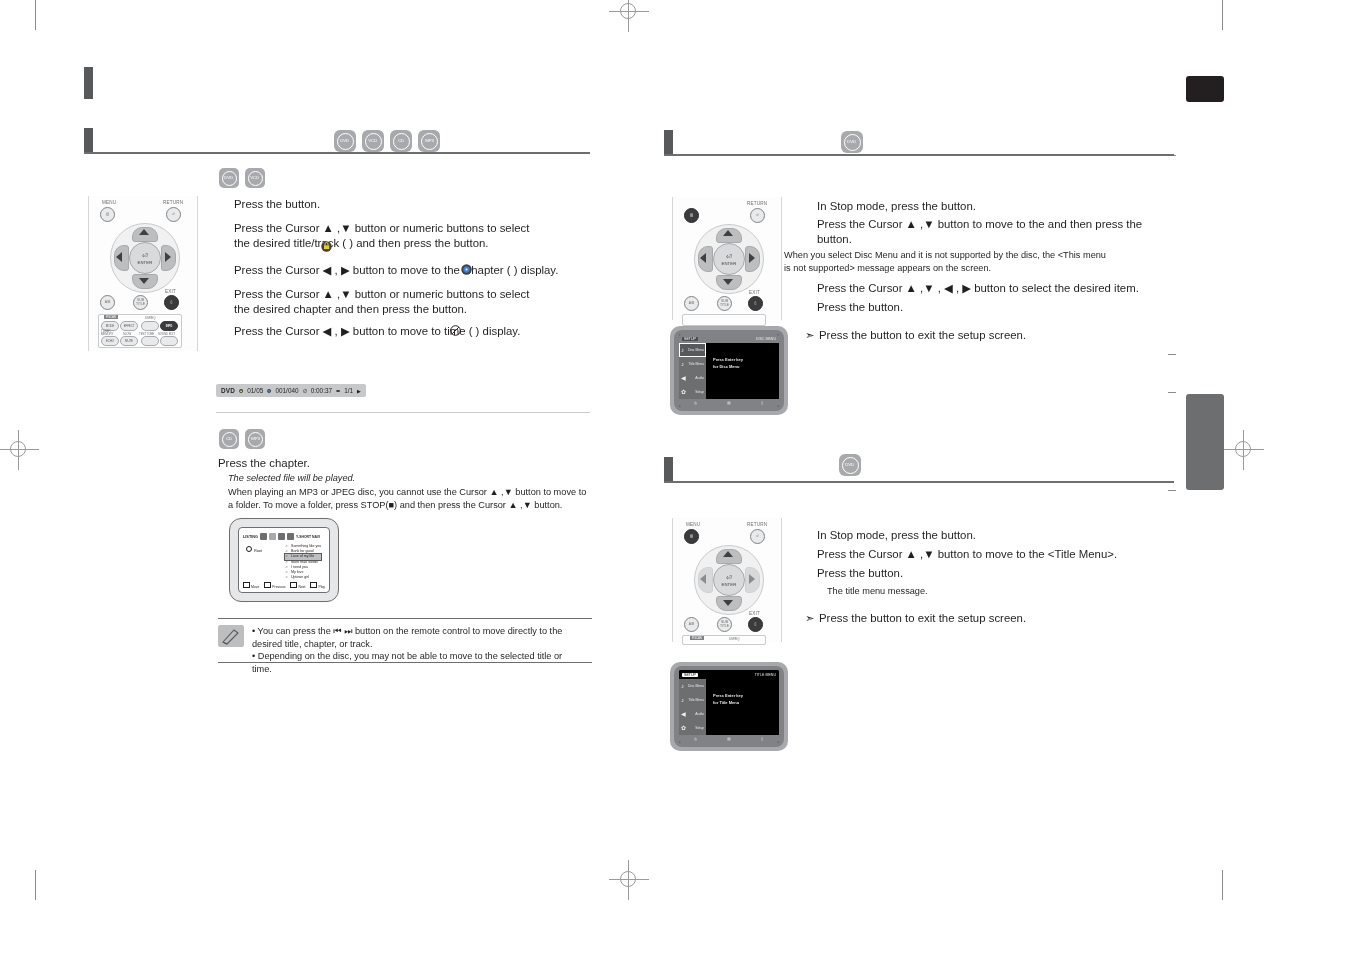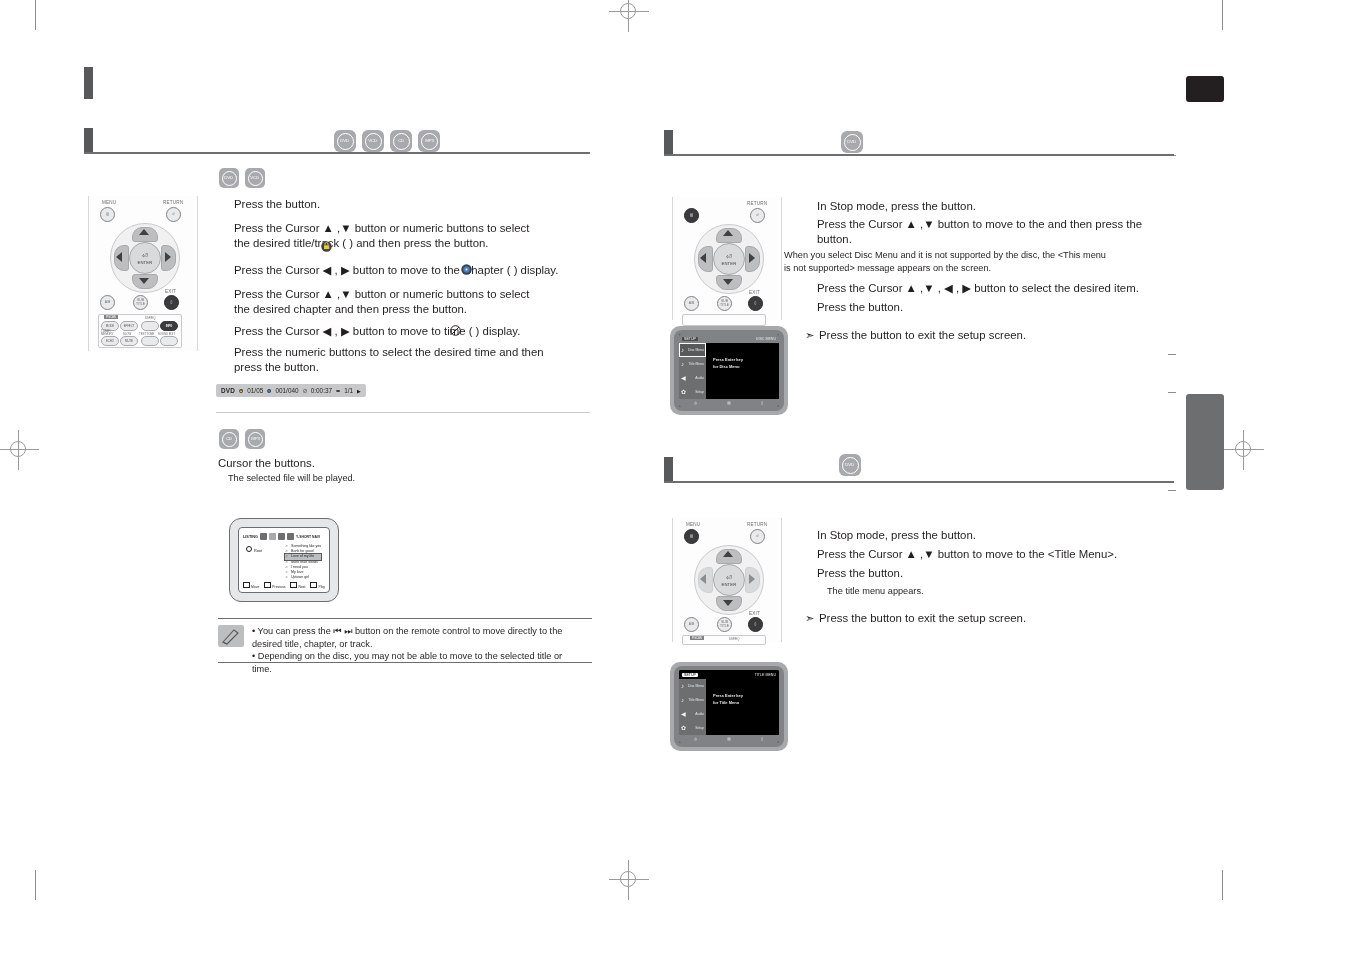--- a/index.html
+++ b/index.html
@@ -237,21 +237,20 @@
     </svg>
   </div>
   <div class="step" style="left:234px;top:287px;width:300px;">Press the Cursor ▲ ,▼ button or numeric buttons to select the desired chapter and then press the             button.</div>
   <div class="step" style="left:234px;top:324px;width:320px;">Press the Cursor ◀ , ▶ button to move to time (    )  display.</div>
   <div class="step" style="left:450px;top:325px;width:12px;height:12px;">
     <svg width="11" height="11" viewBox="0 0 11 11">
       <circle cx="5.5" cy="5.5" r="4.8" fill="none" stroke="#231f20" stroke-width="1"></circle>
       <path d="M2.2 8.8 L8.8 2.2" stroke="#231f20" stroke-width="1"></path>
     </svg>
   </div>
-  <div class="step" style="left:234px;top:345px;width:320px;">Press the numeric buttons to select the desired time and then press the             button.</div>
 
   <div class="osdbar" style="left:216px;top:384px;width:140px;">
     <span class="lbl">DVD</span>
     <svg class="ic" viewBox="0 0 11 11">
         <circle cx="5.5" cy="5.5" r="5.2" fill="#404041"></circle>
         <path d="M3 4.3h5.2v3.8H3z" fill="#e8c93a"></path>
       </svg>
     <span>01/05</span>
     <svg class="ic" viewBox="0 0 11 11">
         <circle cx="5.5" cy="5.5" r="5.2" fill="#404041"></circle>
@@ -278,22 +277,23 @@
           <span>CD</span>
         </div>
       </div>
     <div class="badge">
         <div class="ring">
           <span>MP3</span>
         </div>
       </div>
   </div>
 
-  <div class="step" style="left:218px;top:456px;width:300px;">Cursor the               buttons.</div>
-  <div class="sub" style="left:228px;top:472px;width:340px;">The selected file will be played.</div>
+  <div class="step" style="left:218px;top:456px;width:300px;">Press the               chapter.</div>
+  <div class="sub" style="left:228px;top:472px;width:340px;font-style:italic;">The selected file will be played.</div>
+  <div class="sub" style="left:228px;top:486px;width:362px;">When playing an MP3 or JPEG disc, you cannot use the Cursor ▲ ,▼  button to move to a folder. To move a folder, press STOP(■) and then press the Cursor ▲ ,▼ button.</div>
 
   <div class="lshot" style="left:229px;top:518px;width:108px;height:82px;">
     <div class="inner">
       <div class="lhdr">
         <span>LISTING</span>
         <span class="ibox"></span>
         <span class="ibox lt"></span>
         <span class="ibox"></span>
         <span class="ibox"></span>
         <span style="font-size:3.4px;">Y-SHORT NAVI</span>
@@ -486,20 +486,20 @@
         <span>◎</span>
         <span>▤</span>
         <span>▯</span>
       </div>
     </div>
   </div>
 
   <div class="step" style="left:817px;top:528px;width:330px;">In Stop mode, press the          button.</div>
   <div class="step" style="left:817px;top:547px;width:340px;">Press the Cursor ▲ ,▼ button to move to the &lt;Title Menu&gt;.</div>
   <div class="step" style="left:817px;top:566px;width:330px;">Press the            button.</div>
-  <div class="sub" style="left:827px;top:585px;width:330px;">The title menu appears.</div>
+  <div class="sub" style="left:827px;top:585px;width:330px;">The title menu message.</div>
 
   <div class="arrow-row" style="left:805px;top:611px;width:330px;">
     <span class="gl">➣</span><span>Press the         button to exit the setup screen.</span>
   </div>
 
 
 </div>
 
 </body></html>

